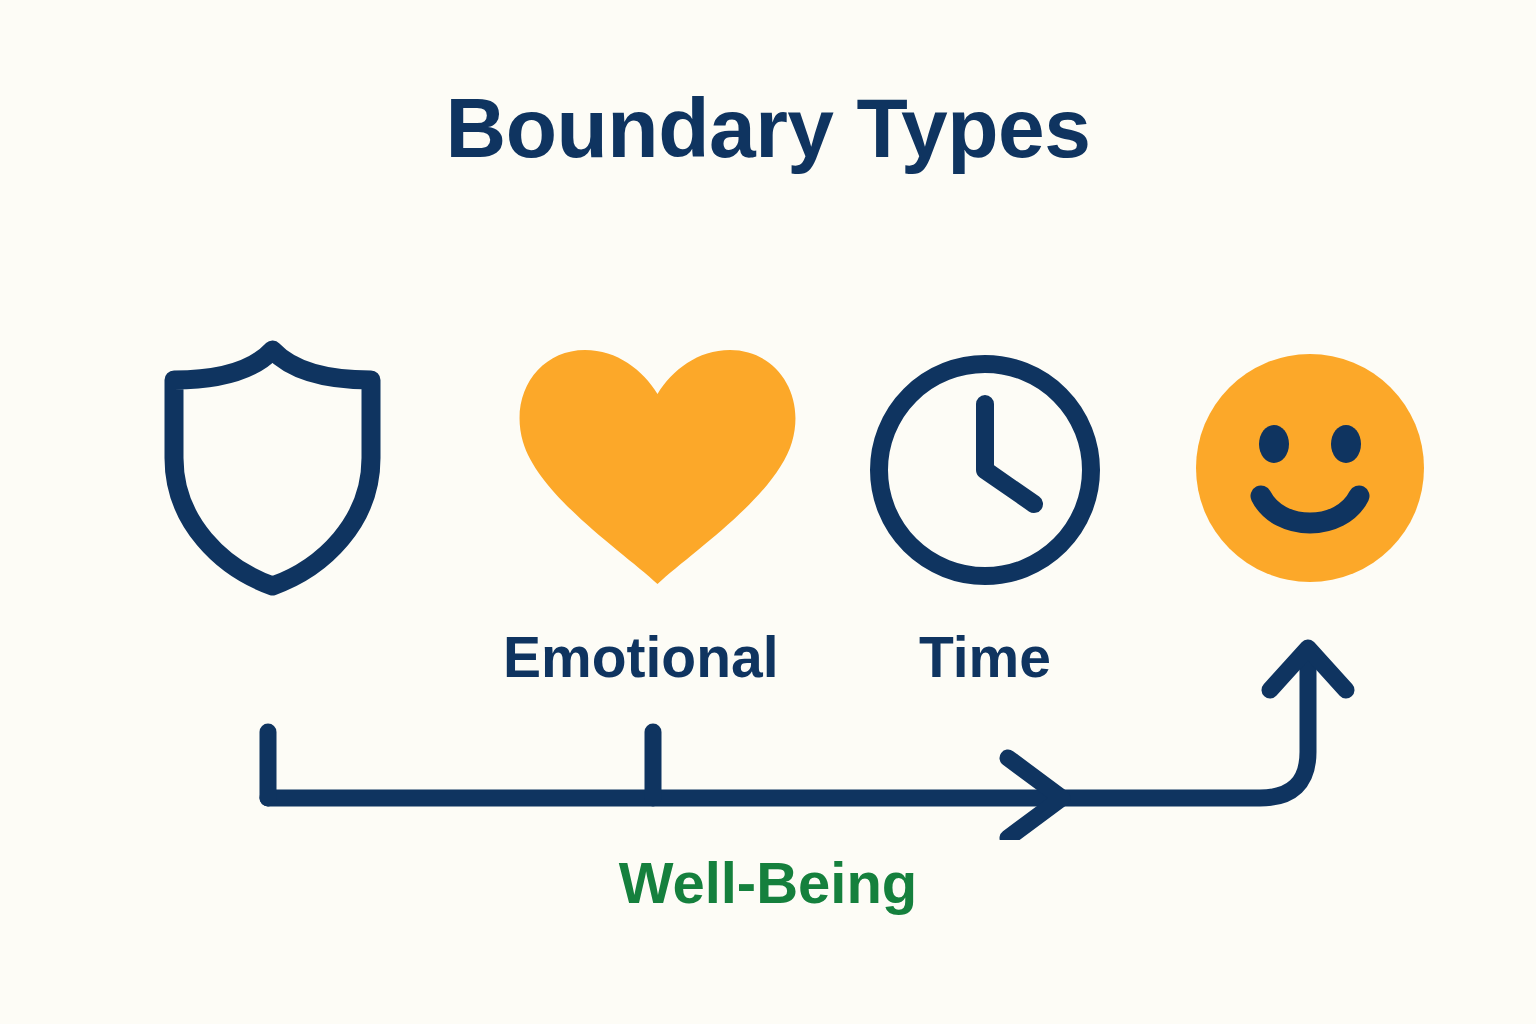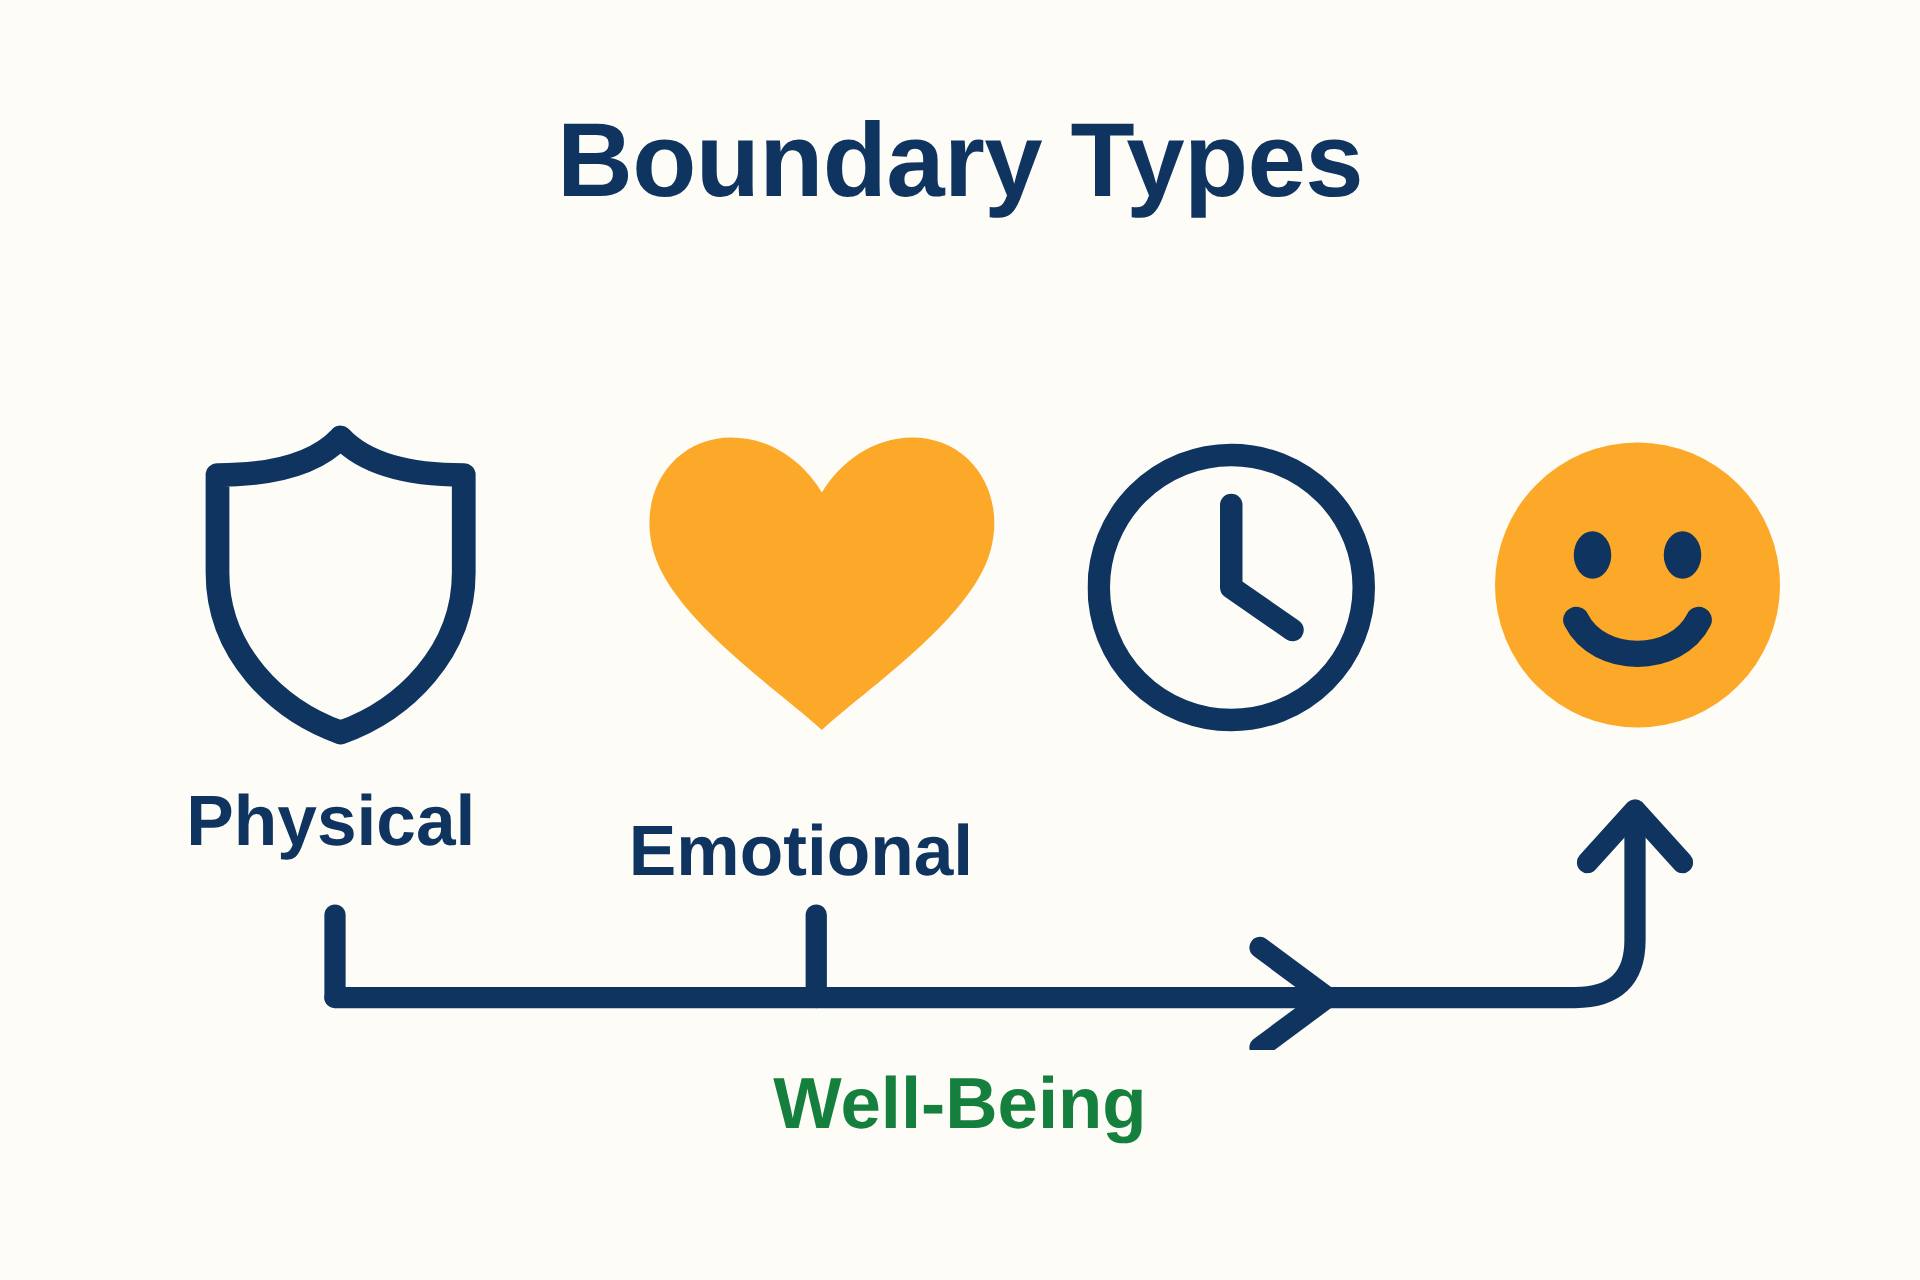--- a/index.html
+++ b/index.html
@@ -59,21 +59,21 @@
   .cat-label {
     position: absolute;
     top: 626px;
     font-size: 57px;
     font-weight: bold;
     color: #0F3460;
     line-height: 1.1;
     white-space: nowrap;
   }
   #label-physical  { left: 149px; }
-  #label-emotional { left: 503px; margin-top: 24px; }
+  #label-emotional { left: 503px; }
   #label-time      { left: 919px; }
 
   
   #axis-arrow {
     left: 240px;
     top: 620px;
     width: 1160px;
     height: 220px;
   }
 
@@ -133,24 +133,24 @@
     <div class="icon-slot" id="icon-slot-wellbeing">
       <svg width="235" height="264" viewBox="0 0 235 264" aria-hidden="true">
         <circle cx="115" cy="132" r="114" fill="#FCA829"></circle>
         <ellipse cx="79" cy="108" rx="15" ry="19" fill="#0F3460"></ellipse>
         <ellipse cx="151" cy="108" rx="15" ry="19" fill="#0F3460"></ellipse>
         <path d="M 66 160 C 84 196, 146 196, 164 160" fill="none" stroke="#0F3460" stroke-width="21" stroke-linecap="round"></path>
       </svg>
     </div>
   </div>
 
-  <div class="cat-label" id="label-physical">Physical</div>
 
   <div class="cat-label" id="label-emotional">Emotional</div>
 
+  <div class="cat-label" id="label-time">Time</div>
 
   <div class="abs" id="axis-arrow">
     <svg width="1160" height="220" viewBox="0 0 1160 220" aria-hidden="true">
 
       <path d="M 28 178
                L 1020 178
                Q 1068 178, 1068 132
                L 1068 32" fill="none" stroke="#0F3460" stroke-width="17" stroke-linecap="round" stroke-linejoin="round"></path>
 
       <path d="M 28 178 L 28 112" fill="none" stroke="#0F3460" stroke-width="17" stroke-linecap="round"></path>

